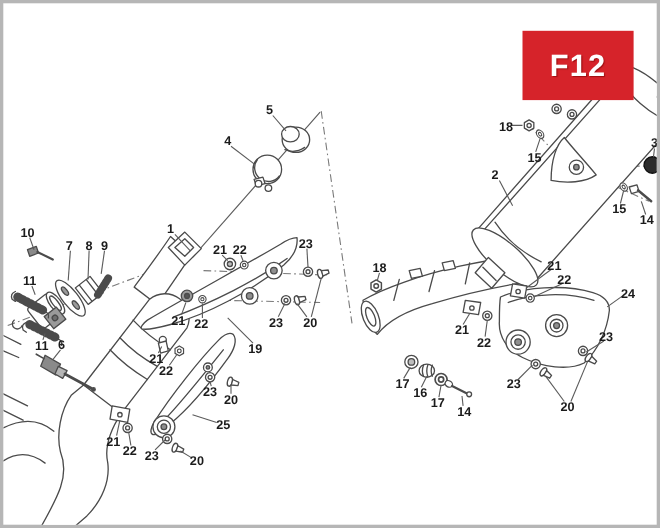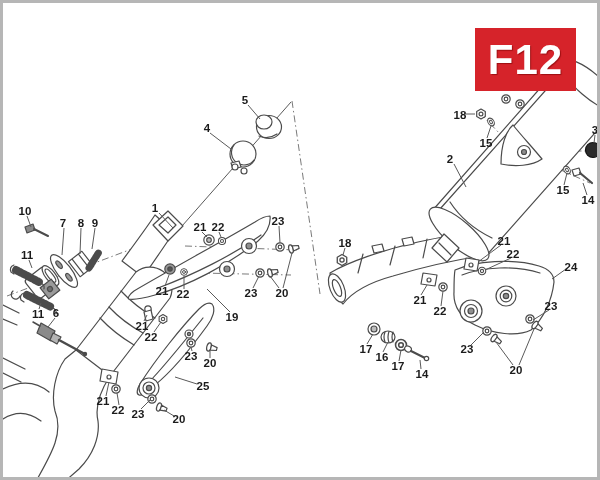--- a/index.html
+++ b/index.html
@@ -4,21 +4,21 @@
 <style>
   html,body{margin:0;padding:0;background:#e8e8e8;}
   .page{position:relative;width:600px;height:480px;box-sizing:border-box;
         border:3px solid #b6b6b6;background:#fff;overflow:hidden;
         font-family:"Liberation Sans",sans-serif;}
   .page svg{position:absolute;left:0;top:0;}
   #gfx text{font-family:"Liberation Sans",sans-serif;font-size:11.5px;
             font-weight:bold;fill:#1b1b1b;text-anchor:middle;}
   .badge{position:absolute;left:472px;top:25px;width:101px;height:63px;
          display:flex;align-items:center;justify-content:center;
-         font-weight:bold;font-size:42px;letter-spacing:1px;
+         font-weight:bold;font-size:28px;letter-spacing:1px;
          text-shadow:1px 1px 1px rgba(120,0,0,.6);}
 </style>
 </head>
 <body>
 
 <div class="page" style="border-color: rgb(182, 182, 182);">
   <svg id="gfx" width="600" height="480" viewBox="0 0 600 480">
     <defs>
       <g id="washer">
           <circle r="4.2" fill="#fff"></circle>

